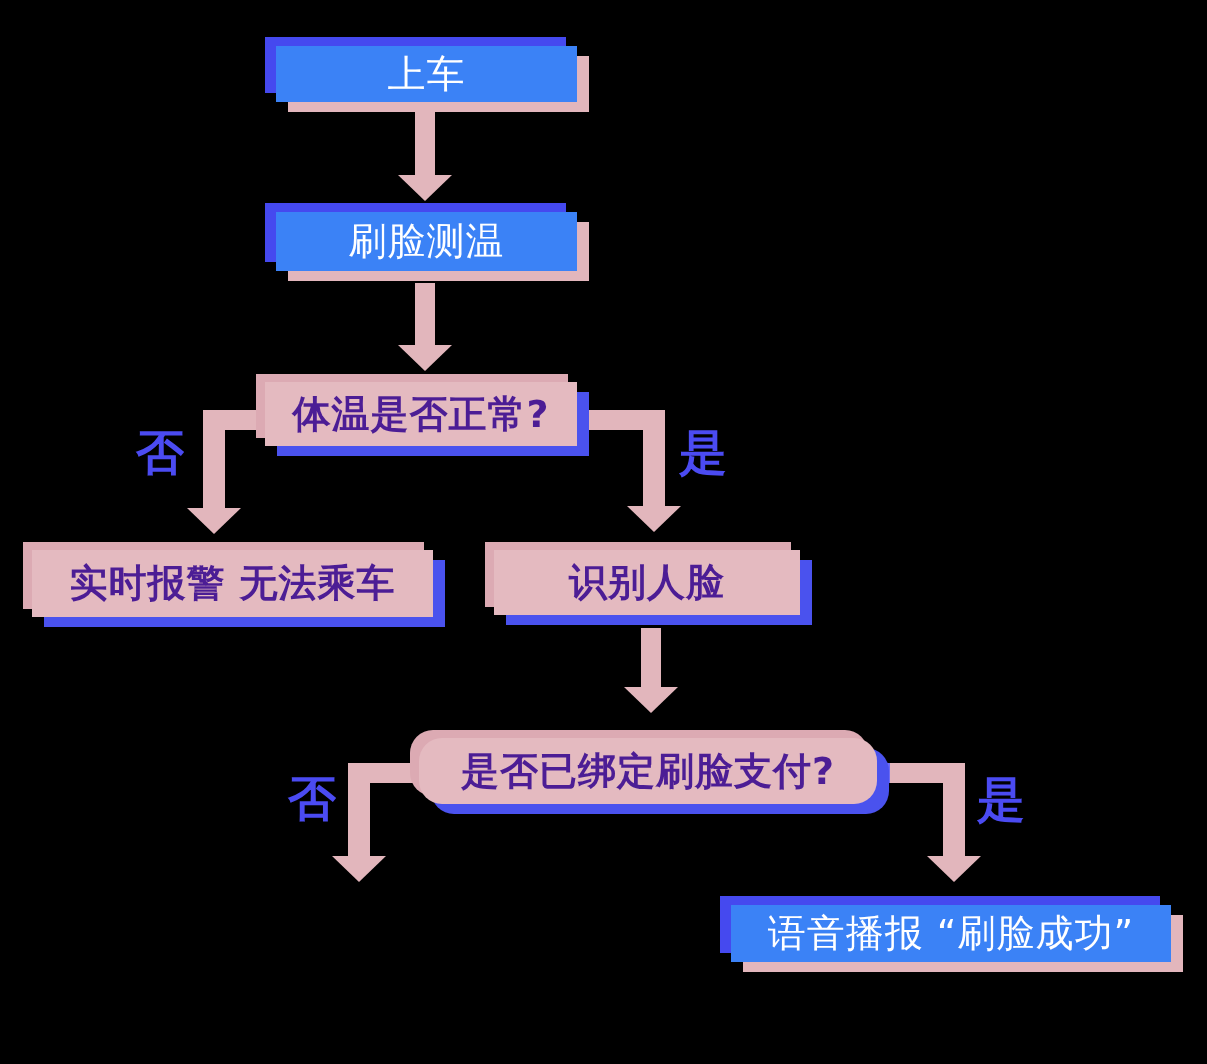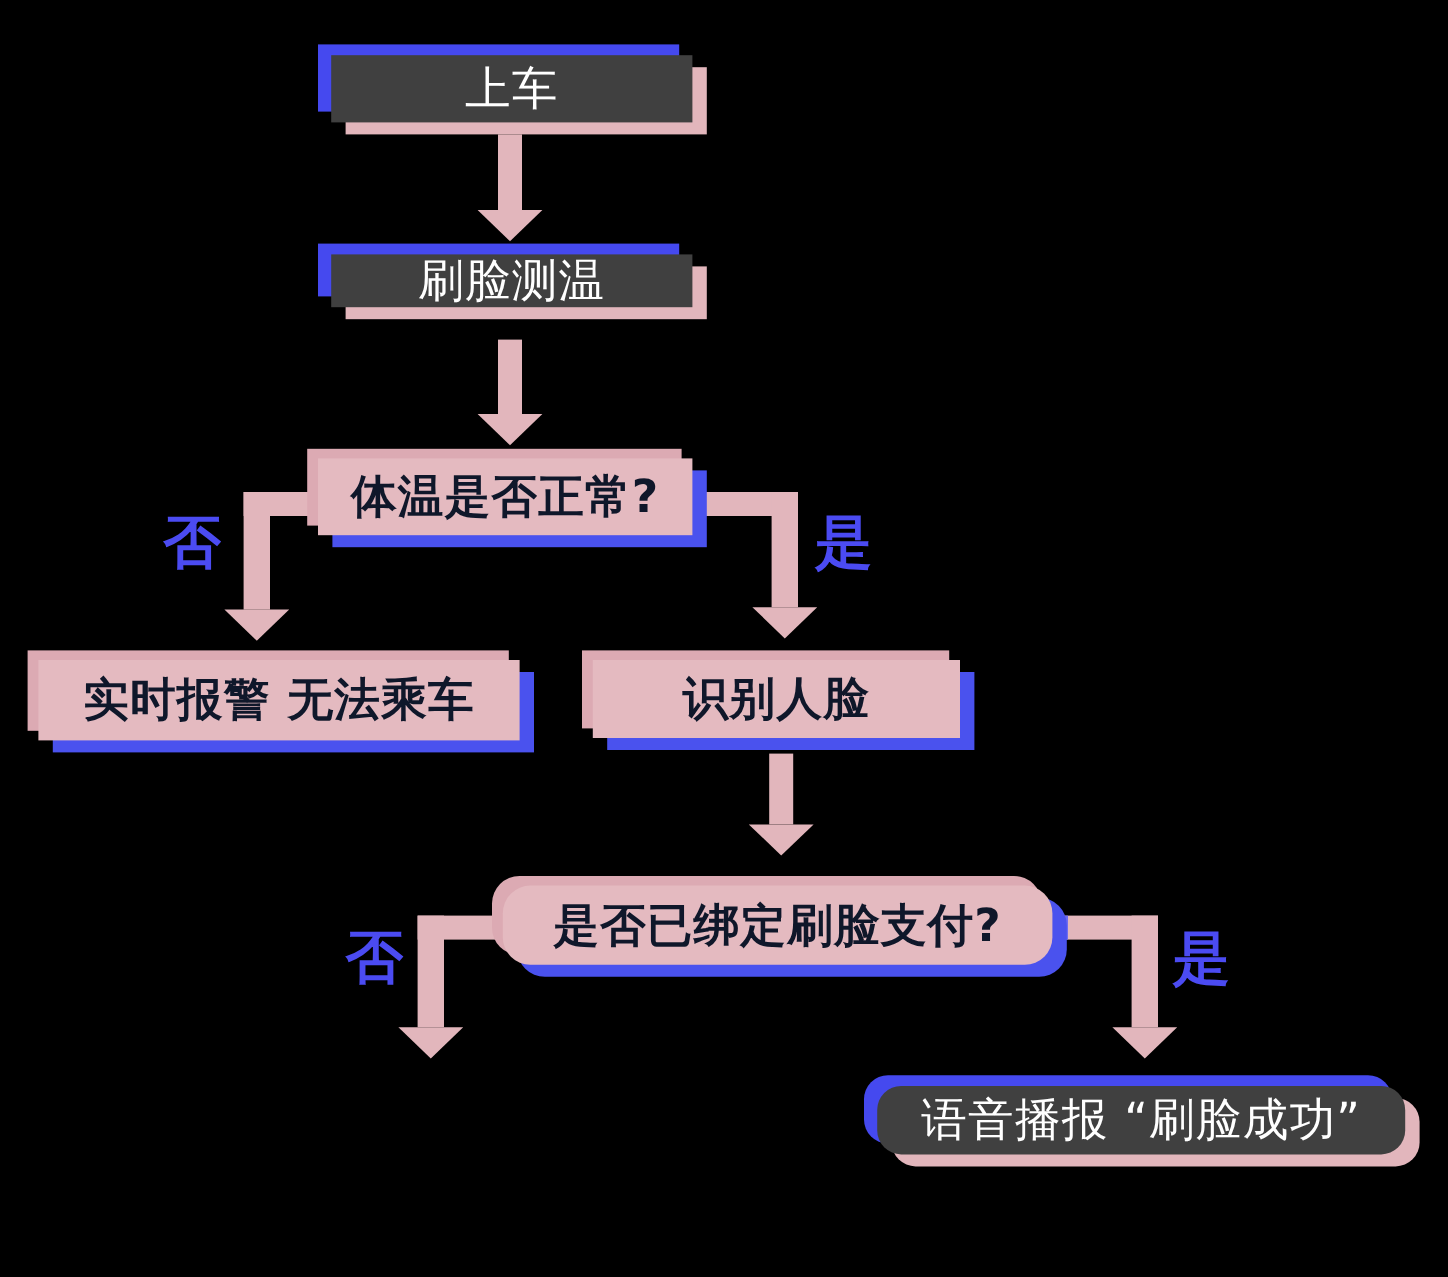--- a/index.html
+++ b/index.html
@@ -5,25 +5,25 @@
   html,body{margin:0;padding:0;background:#000;}
   #canvas{
     position:relative;width:1207px;height:1064px;background:#000;overflow:hidden;
     font-family:"DejaVu Sans","Liberation Sans",sans-serif;
   }
   .node{
     position:absolute;display:flex;align-items:center;justify-content:center;
     font-size:38px;white-space:nowrap;letter-spacing:1px;
   }
   .node.blue{
-    background:#404040;color:#ffffff;font-weight:500;
+    background:#3b82f6;color:#ffffff;font-weight:500;
     box-shadow:-11px -9px 0 #4549ef, 12px 10px 0 #e2b6bc;
   }
   .node.pink{
-    background:#e4bac0;color:#0f172a;font-weight:600;
+    background:#e4bac0;color:#4c1d95;font-weight:600;
     box-shadow:-9px -8px 0 #dcaab3, 12px 10px 0 #4a52ee;
   }
   .bar{position:absolute;background:#e2b6bc;}
   .arrow-head{
     position:absolute;width:0;height:0;
     border-left:27px solid transparent;border-right:27px solid transparent;
     border-top:26px solid #e2b6bc;
   }
   .blend{position:absolute;background:#6e6cf2;}
   .branch-label{
@@ -58,32 +58,32 @@
   <div class="bar" style="left:348px;top:763px;width:22px;height:93px;"></div>
   <div class="arrow-head" style="left:332px;top:856px;"></div>
 
   <div class="bar" style="left:877px;top:763px;width:88px;height:20px;"></div>
   <div class="blend" style="left:877px;top:763px;width:13px;height:20px;"></div>
   <div class="bar" style="left:943px;top:763px;width:22px;height:93px;"></div>
   <div class="arrow-head" style="left:927px;top:856px;"></div>
 
   <div class="node blue" style="left:276px;top:46px;width:301px;height:56px;">上车</div>
 
-  <div class="node blue" style="left:276px;top:212px;width:301px;height:44px;">刷脸测温</div>
+  <div class="node blue" style="left:276px;top:212px;width:301px;height:59px;">刷脸测温</div>
 
   <div class="node pink" style="left:265px;top:382px;width:312px;height:64px;">体温是否正常?</div>
 
   <div class="node pink" style="left:32px;top:550px;width:401px;height:67px;">实时报警 无法乘车</div>
 
   <div class="node pink" style="left:494px;top:550px;width:306px;height:65px;">识别人脸</div>
 
   <div class="node pink" style="left:419px;top:738px;width:458px;height:66px;border-radius:23px;">是否已绑定刷脸支付?</div>
 
 
-  <div class="node blue" style="left:731px;top:905px;width:440px;height:57px;border-radius:20px;">语音播报 “刷脸成功”</div>
+  <div class="node blue" style="left:731px;top:905px;width:440px;height:57px;">语音播报 “刷脸成功”</div>
 
   <div class="branch-label" style="left:160px;top:452px;">否</div>
 
   <div class="branch-label" style="left:703px;top:452px;">是</div>
 
   <div class="branch-label" style="left:312px;top:798px;">否</div>
 
   <div class="branch-label" style="left:1001px;top:799px;">是</div>
 
 </div>

